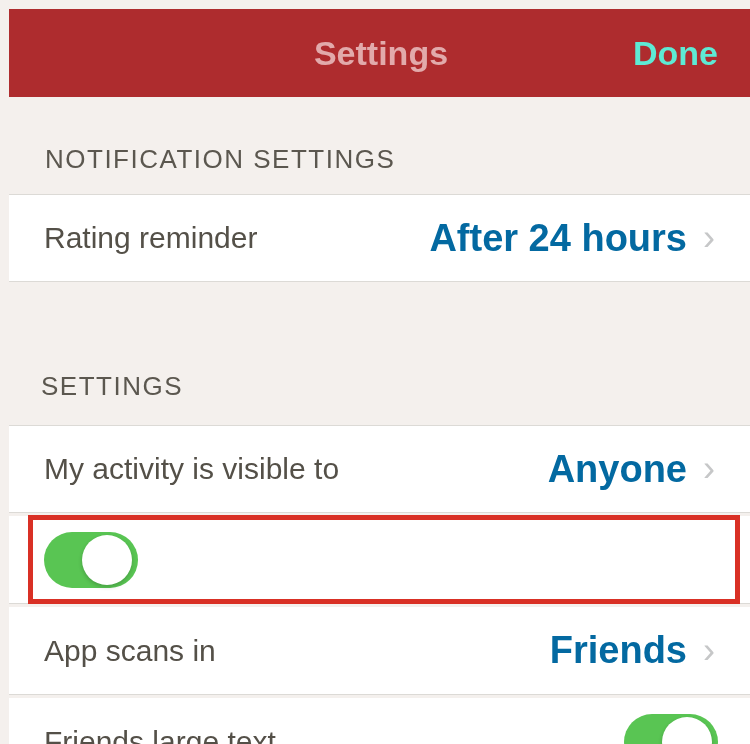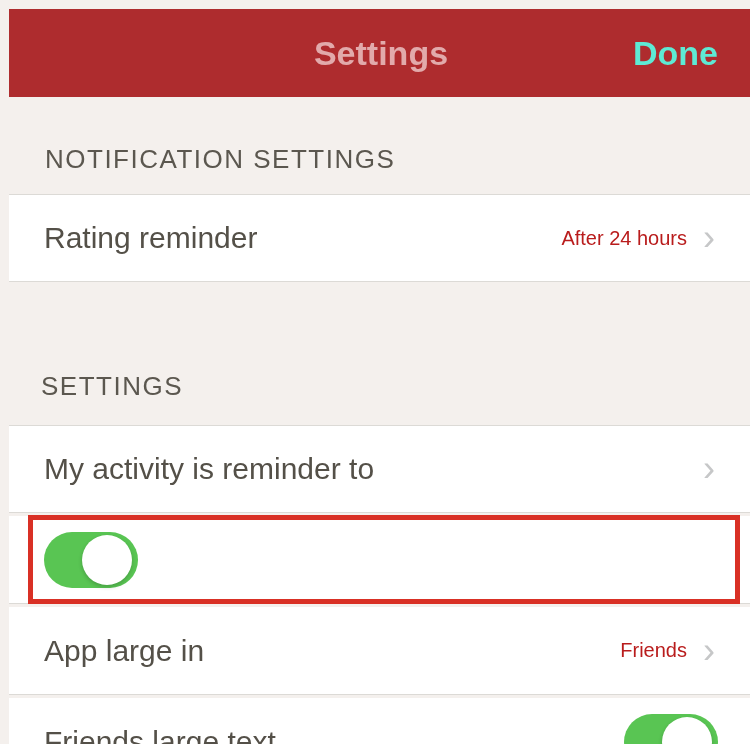--- a/index.html
+++ b/index.html
@@ -58,22 +58,23 @@
     .row-label {
       color: #545048;
       font-size: 30px;
     }
     .row-value-container {
       display: flex;
       align-items: center;
       gap: 10px;
     }
     .row-value {
-      color: #b91c1c;
-      font-size: 20px;
+      color: #0369a1;
+      font-size: 38px;
+      font-weight: bold;
     }
     .chevron {
       color: #c6c7c8;
       font-size: 36px;
       font-weight: 300;
     }
     .toggle {
       width: 94px;
       height: 56px;
       background-color: #59c553;
@@ -125,35 +126,36 @@
   <span class="row-label">Rating reminder</span>
   <div class="row-value-container">
     <span class="row-value">After 24 hours</span>
     <span class="chevron">›</span>
   </div>
 </div>
 
 <div class="settings-section-header">SETTINGS</div>
 
 <div class="row">
-  <span class="row-label">My activity is reminder to</span>
+  <span class="row-label">My activity is visible to</span>
   <div class="row-value-container">
+    <span class="row-value">Anyone</span>
     <span class="chevron">›</span>
   </div>
 </div>
 
 <div class="row row-highlighted">
   <div class="highlight-box"></div>
   <div class="toggle">
     <div class="toggle-knob"></div>
   </div>
 </div>
 
 <div class="row">
-  <span class="row-label">App large in</span>
+  <span class="row-label">App scans in</span>
   <div class="row-value-container">
     <span class="row-value">Friends</span>
     <span class="chevron">›</span>
   </div>
 </div>
 
 <div class="row">
   <span class="row-label">Friends large text</span>
   <div class="toggle">
     <div class="toggle-knob"></div>

